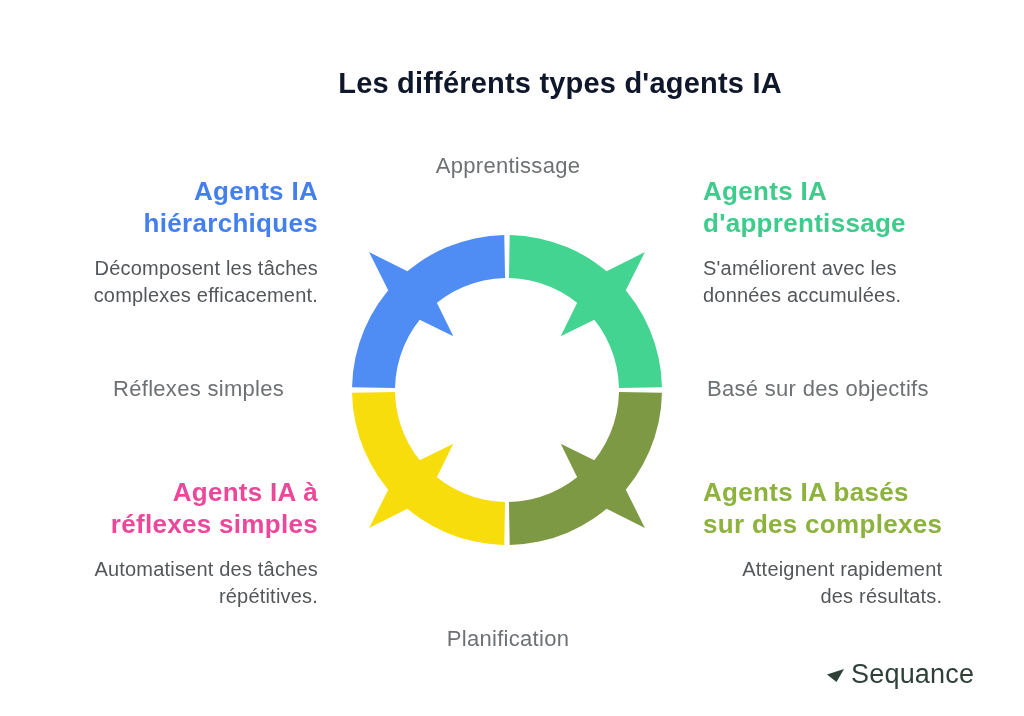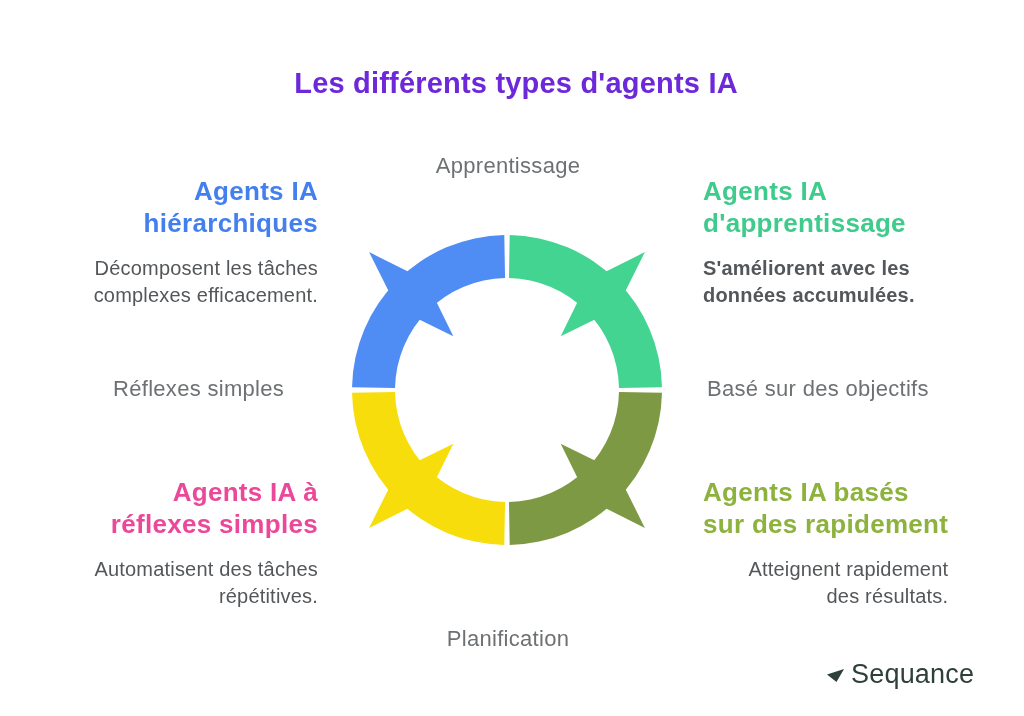--- a/index.html
+++ b/index.html
@@ -38,21 +38,21 @@
   .logo { top:659px; left:827px; display:flex; align-items:center; gap:6px; }
   .logo-text {
     font-size:27px; line-height:30px; font-weight:normal; letter-spacing:0.2px;
     white-space:nowrap;
   }
   .logo-icon { display:block; margin-top:3px; }
 </style>
 </head>
 <body>
 
-<div class="abs page-title" style="color: #6d28d9;">Les différents types d'agents IA</div>
+<div class="abs page-title" style="color: #0f172a; margin-left: 44px;">Les différents types d'agents IA</div>
 
 <div class="abs axis-label axis-top" style="color: rgb(110, 113, 115);">Apprentissage</div>
 <div class="abs axis-label axis-bottom" style="color: rgb(110, 113, 115);">Planification</div>
 <div class="abs axis-label axis-left" style="color: rgb(110, 113, 115);">Réflexes simples</div>
 <div class="abs axis-label axis-right" style="color: rgb(110, 113, 115);">Basé sur des objectifs</div>
 
 <svg class="abs diagram-svg" width="390" height="390" viewBox="0 0 390 390" aria-hidden="true">
   <defs>
     <path id="q-ring" d="M 197.71 40.02 A 155 155 0 0 1 349.98 192.29 L 306.98 193.05 A 112 112 0 0 0 196.95 83.02 Z"></path>
     <polygon id="q-star" points="332.9,57.1 311.7,99.5 324.4,133.5 290.5,120.8 248.7,141.3 269.2,99.5 256.5,65.6 290.5,78.3"></polygon>
@@ -88,41 +88,41 @@
     <div>Décomposent les tâches</div>
     <div>complexes efficacement.</div>
   </div>
 </div>
 
 <div class="abs block right-col top-row">
   <div class="block-heading" style="color: rgb(62, 203, 140);">
     <div>Agents IA</div>
     <div>d'apprentissage</div>
   </div>
-  <div class="block-body" style="color: rgb(84, 87, 90); font-weight: bold;">
+  <div class="block-body" style="color: rgb(84, 87, 90);">
     <div>S'améliorent avec les</div>
     <div>données accumulées.</div>
   </div>
 </div>
 
 <div class="abs block left-col bottom-row">
   <div class="block-heading" style="color: #ec4899;">
     <div>Agents IA à</div>
     <div>réflexes simples</div>
   </div>
   <div class="block-body" style="color: rgb(84, 87, 90); text-align: right;">
     <div>Automatisent des tâches</div>
     <div>répétitives.</div>
   </div>
 </div>
 
 <div class="abs block right-col bottom-row">
   <div class="block-heading" style="color: rgb(141, 178, 61);">
     <div>Agents IA basés</div>
-    <div>sur des rapidement</div>
+    <div>sur des complexes</div>
   </div>
   <div class="block-body" style="color: rgb(84, 87, 90); text-align: right;">
     <div>Atteignent rapidement</div>
     <div>des résultats.</div>
   </div>
 </div>
 
 <div class="abs logo">
   <svg class="logo-icon" width="18" height="13" viewBox="0 0 18 13" aria-hidden="true">
     <polygon points="0,5.5 17,0 9.5,13" fill="#2e4038"></polygon>

